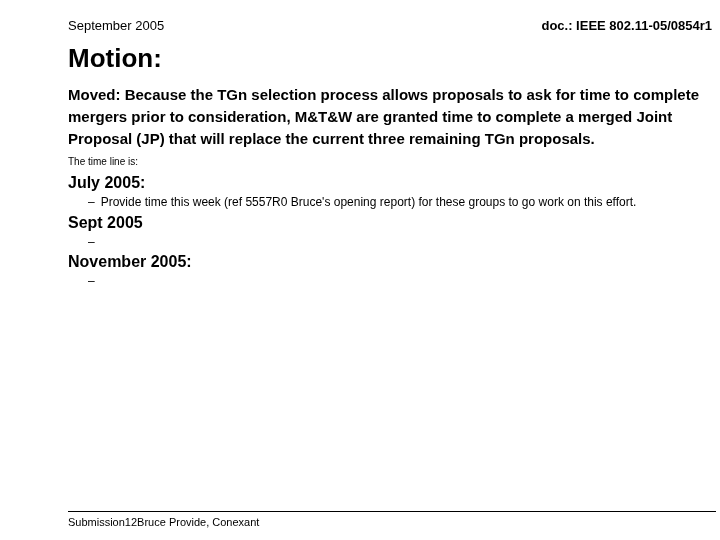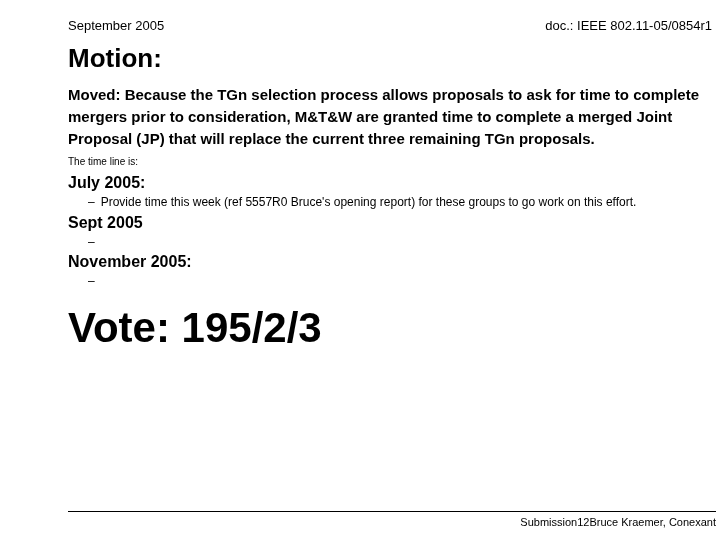--- a/index.html
+++ b/index.html
@@ -33,21 +33,21 @@
     }
 
     .header-left {
       font-size: 13px;
       font-weight: normal;
       font-family: Arial, sans-serif;
     }
 
     .header-right {
       font-size: 13px;
-      font-weight: normal;
+      font-weight: bold;
       font-family: Arial, sans-serif;
     }
 
     .title {
       text-align: left;
       font-size: 26px;
       font-weight: bold;
       font-family: Arial, sans-serif;
       margin-bottom: 10px;
     }
@@ -97,21 +97,21 @@
       margin-top: 14px;
       margin-bottom: 8px;
     }
 
     .footer {
       position: absolute;
       bottom: 12px;
       left: 36px;
       right: 36px;
       display: flex;
-      justify-content: flex-end;
+      justify-content: flex-start;
       align-items: center;
       border-top: 1px solid #000;
       padding-top: 4px;
       font-size: 11px;
       font-family: Arial, sans-serif;
     }
 
     .footer-center {
       text-align: center;
     }
@@ -144,21 +144,20 @@
   <div class="bullet-item">
     <span class="bullet-dash">–</span>
   </div>
 
   <div class="section-heading">November 2005:</div>
 
   <div class="bullet-item">
     <span class="bullet-dash">–</span>
   </div>
 
-  <div class="vote-text">Vote: 195/2/3</div>
 
   <div class="footer">
     <span>Submission</span>
     <span class="footer-center">12</span>
-    <span>Bruce Kraemer, Conexant</span>
+    <span>Bruce Provide, Conexant</span>
   </div>
 
 </div>
 
 </body></html>

